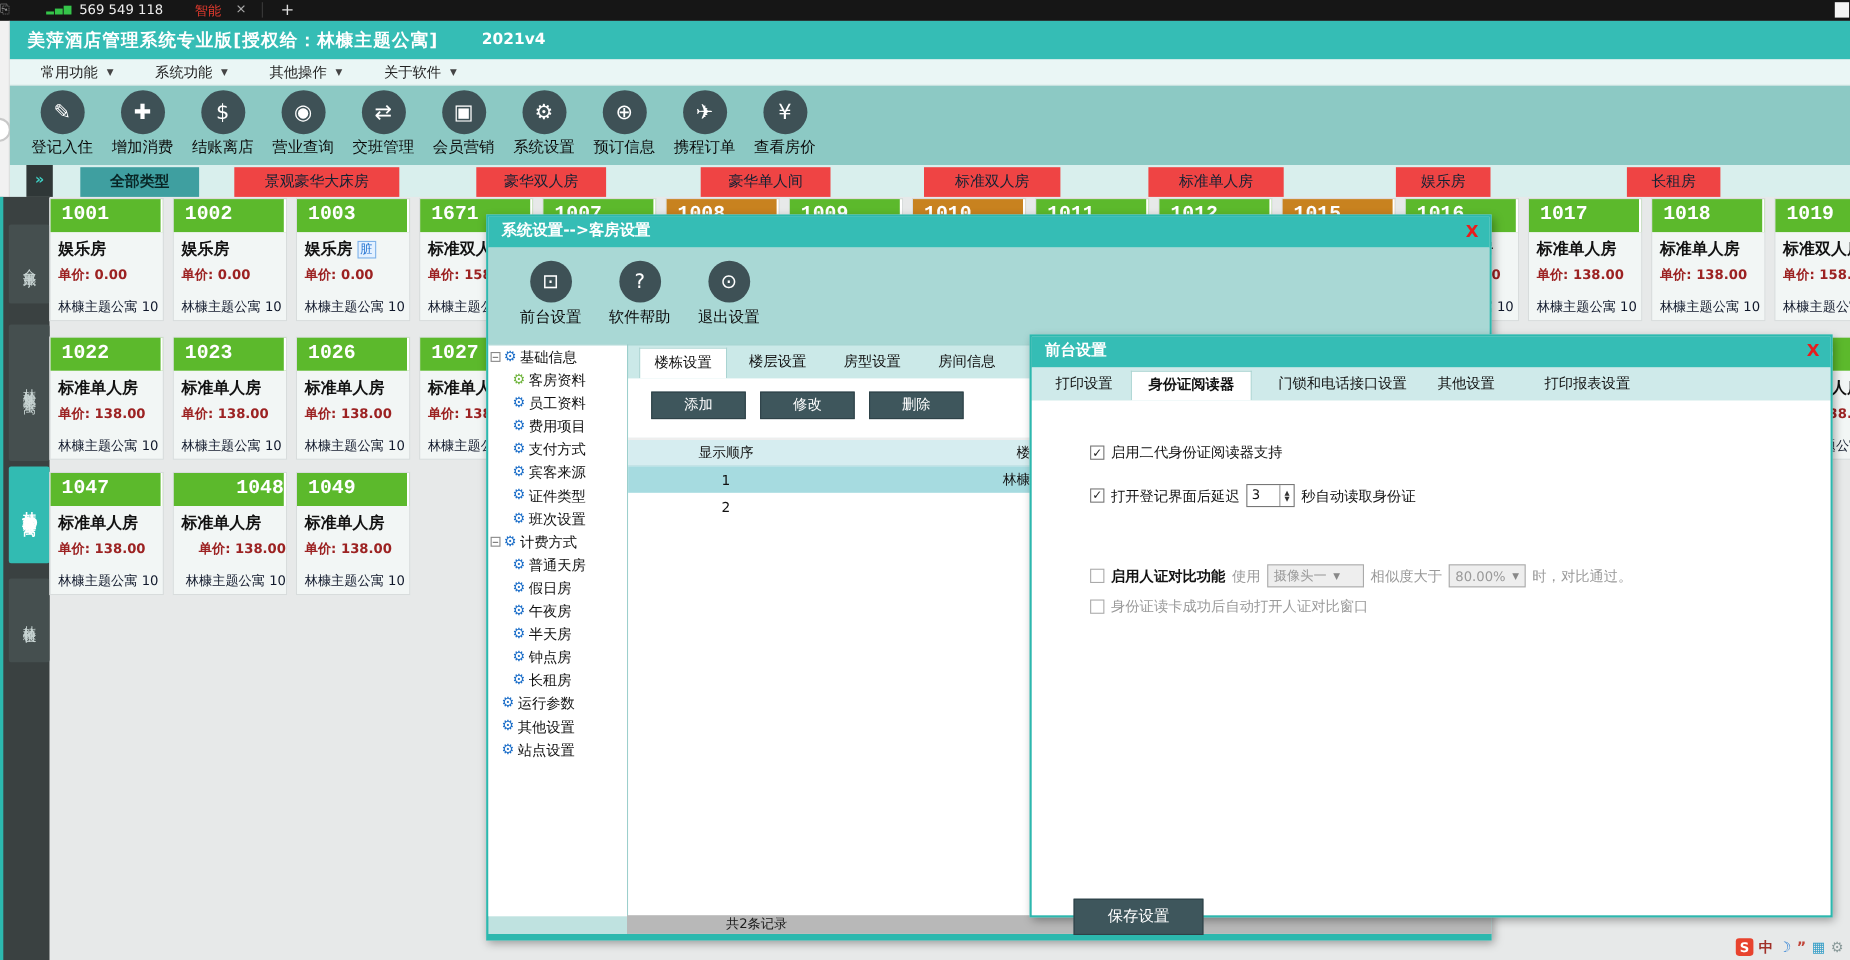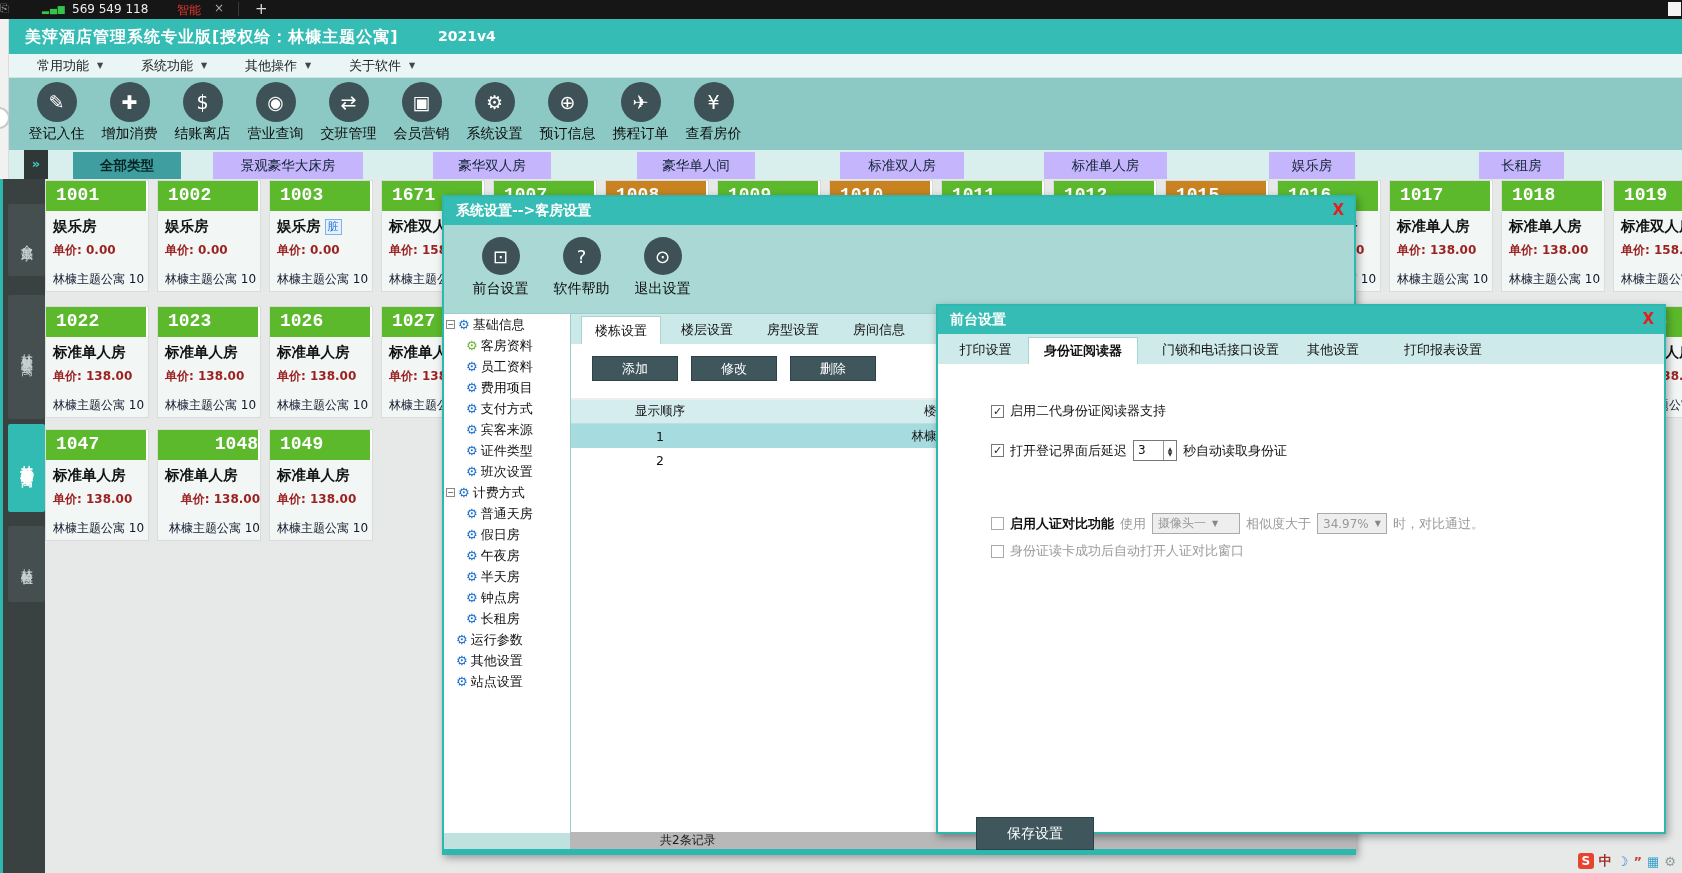--- a/index.html
+++ b/index.html
@@ -33,21 +33,21 @@
 
   
   .toolbar { position:absolute; left:9px; top:78px; width:1673px; height:72px; background:#8cc9c4; display:flex; padding-left:11px; }
   .tool-btn { width:73px; display:flex; flex-direction:column; align-items:center; padding-top:4px; }
   .tool-circle { width:40px; height:40px; border-radius:50%; background:#3e5156; color:#fff; display:flex; align-items:center; justify-content:center; font-size:19px; }
   .tool-label { font-size:14px; color:#0c0c0c; margin-top:3px; white-space:nowrap; }
 
   
   .roomtabs { position:absolute; left:9px; top:150px; width:1673px; height:29px; background:#d9efed; }
   .rt-expander { position:absolute; left:15px; top:0; width:24px; height:29px; background:#2f3737; color:#3fd0c4; font-size:13px; font-weight:bold; text-align:center; line-height:27px; }
-  .rt-tab { position:absolute; top:2px; height:27px; background:#c4b5fd; color:#123; font-size:13.5px; text-align:center; line-height:26px; white-space:nowrap; }
+  .rt-tab { position:absolute; top:2px; height:27px; background:#ef4444; color:#123; font-size:13.5px; text-align:center; line-height:26px; white-space:nowrap; }
   .rt-tab.sel { background:#3f9fa0; color:#082525; font-weight:bold; }
 
   
   .sidebar { position:absolute; left:0; top:179px; width:45px; height:694px; background:#3a4141; border-left:3px solid #2cb8ae; }
   .sb-item { position:absolute; left:5px; width:37px; background:#454f4f; color:#c8d4d3; font-size:12px; display:flex; flex-direction:column; align-items:center; justify-content:center; writing-mode:horizontal-tb; border-radius:2px; }
   .sb-item .v-label { writing-mode:vertical-rl; text-orientation:upright; letter-spacing:2px; }
   .sb-item .v-num { font-size:11px; margin-top:2px; }
   .sb-item.sel { background:#32bbb2; color:#fff; font-weight:bold; }
 
   
@@ -804,21 +804,21 @@
     <div class="fd-row" style="top:149px;">
       <span class="cb gray"></span>
       <span class="bold-t">启用人证对比功能</span>
       <span class="gray-t">使用</span>
       <span class="ddl" style="width:88px;">
         <span>摄像头一</span>
         <span class="dar">▼</span>
       </span>
       <span class="gray-t">相似度大于</span>
       <span class="ddl" style="width:70px;">
-        <span>34.97%</span>
+        <span>80.00%</span>
         <span class="dar">▼</span>
       </span>
       <span class="gray-t">时，对比通过。</span>
     </div>
     <div class="fd-row" style="top:178px;">
       <span class="cb gray"></span>
       <span class="gray-t">身份证读卡成功后自动打开人证对比窗口</span>
     </div>
     <div class="fd-save slate-btn">保存设置</div>
   </div>

